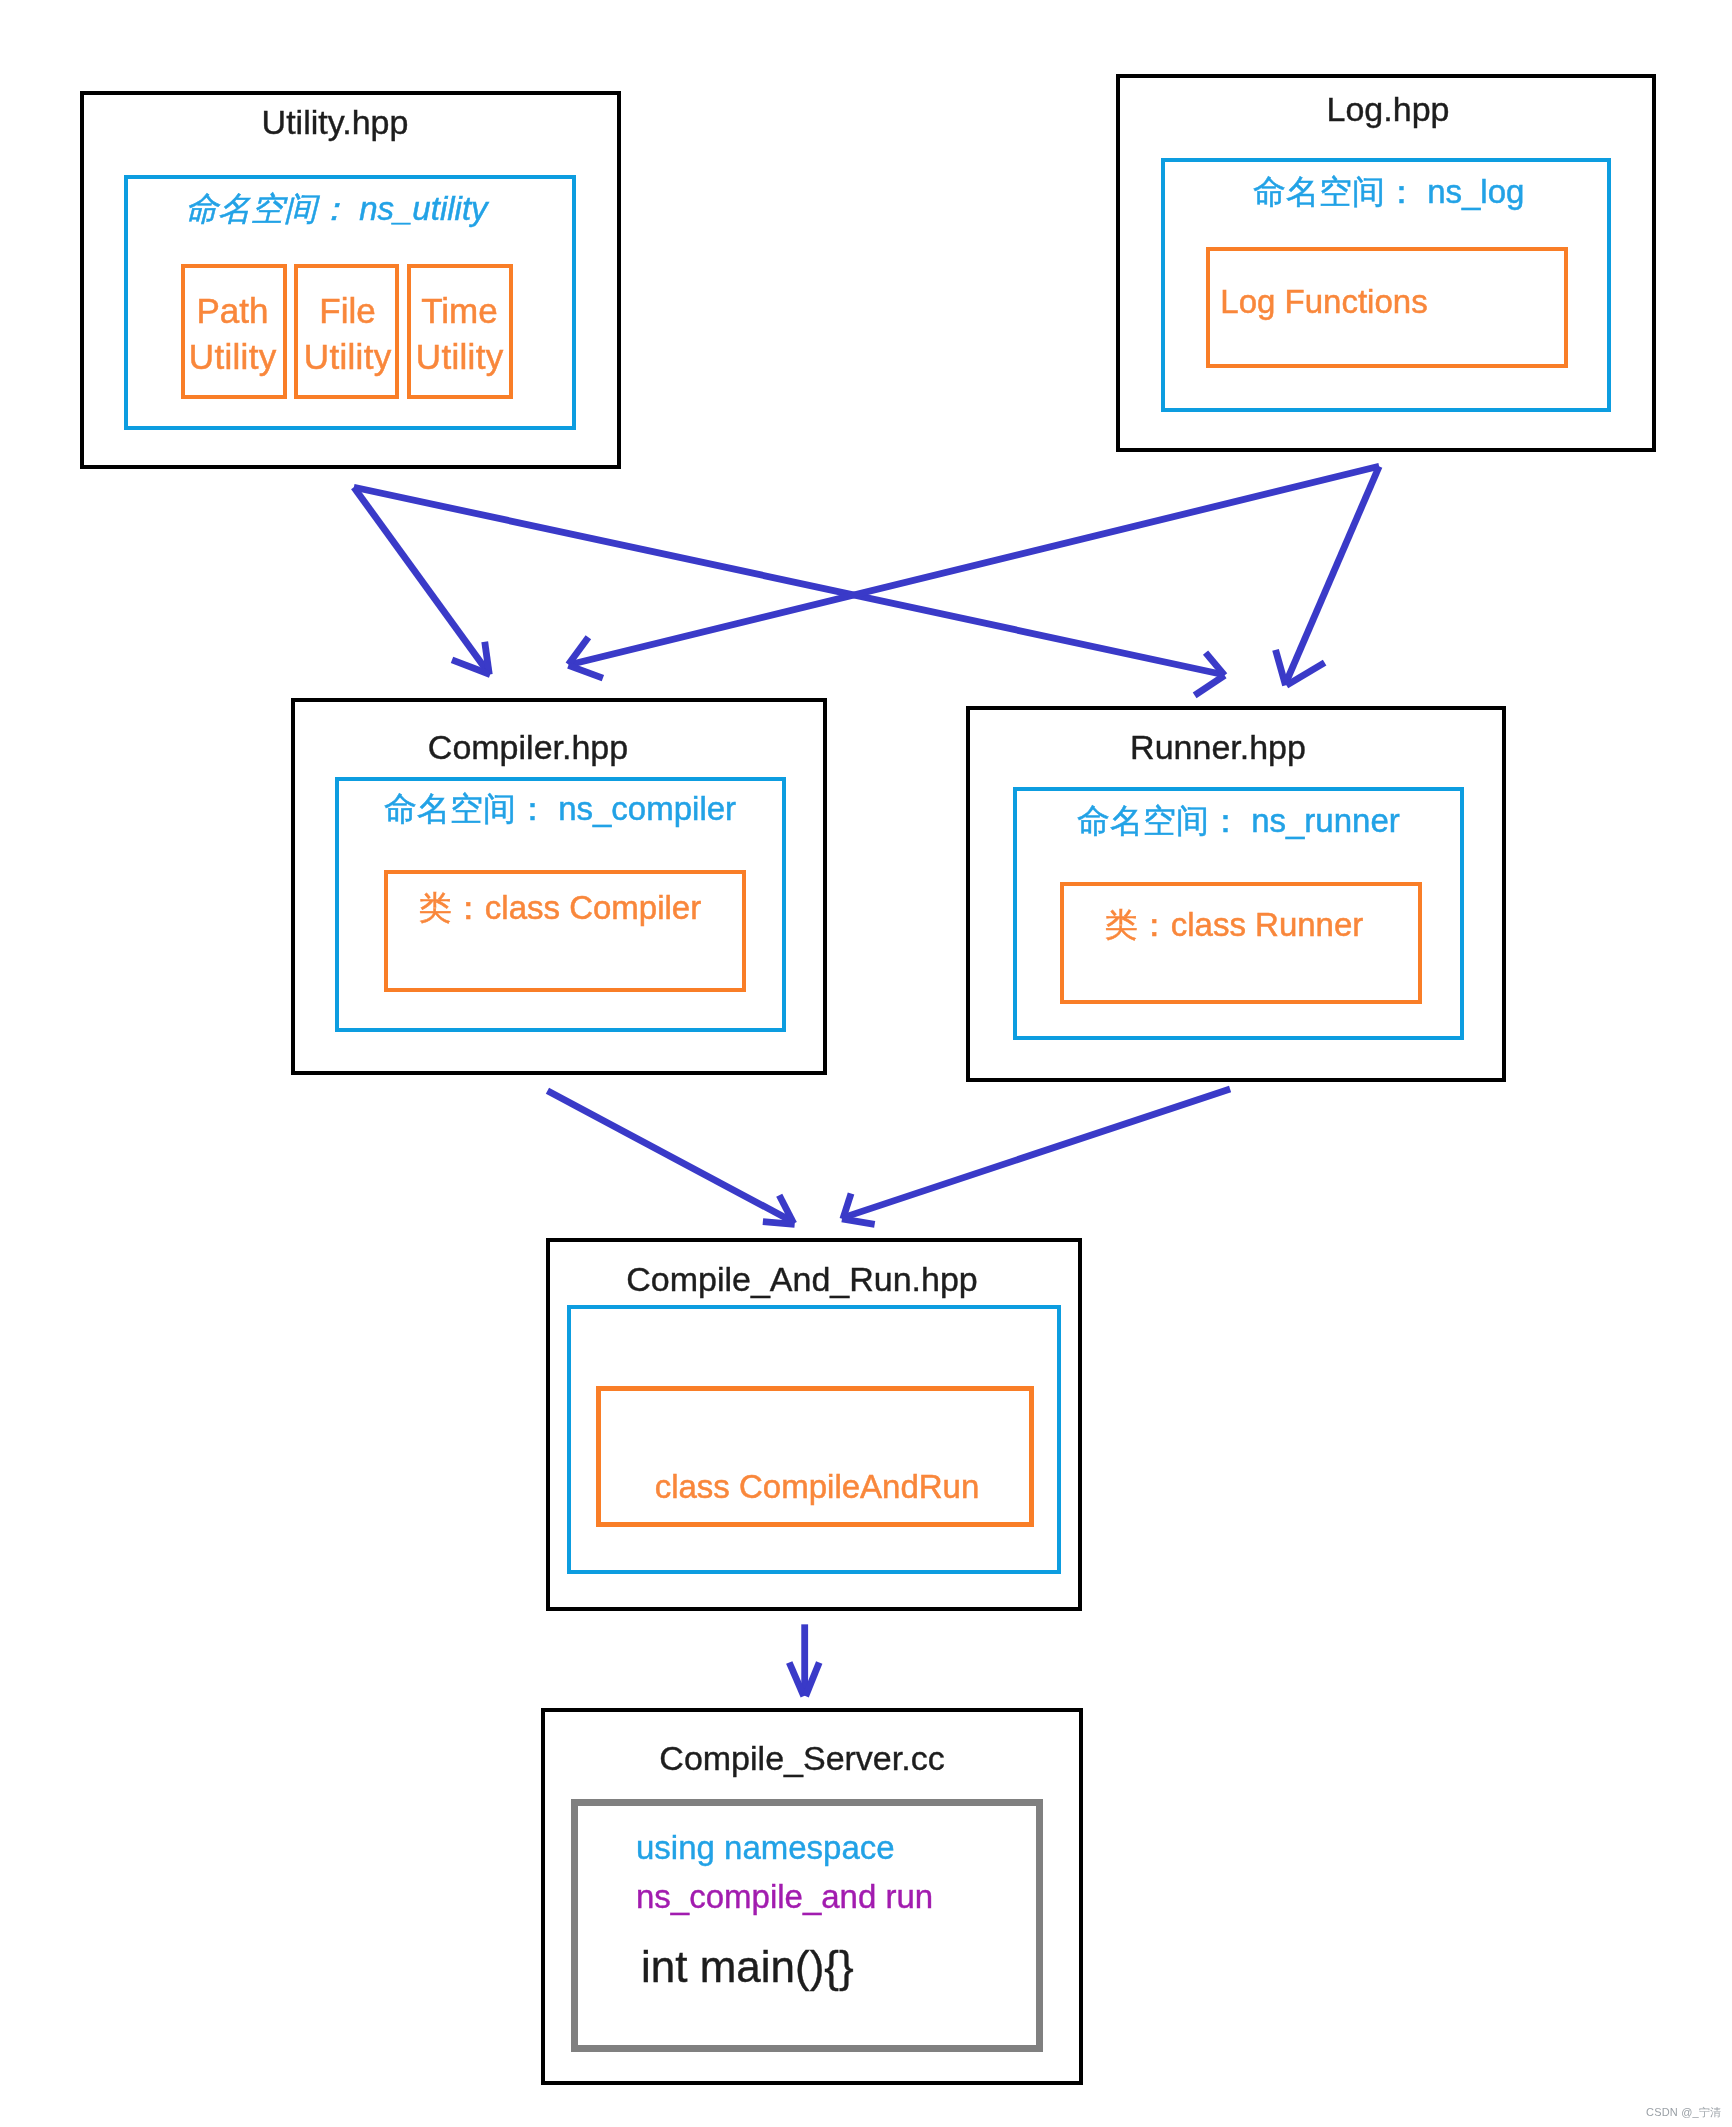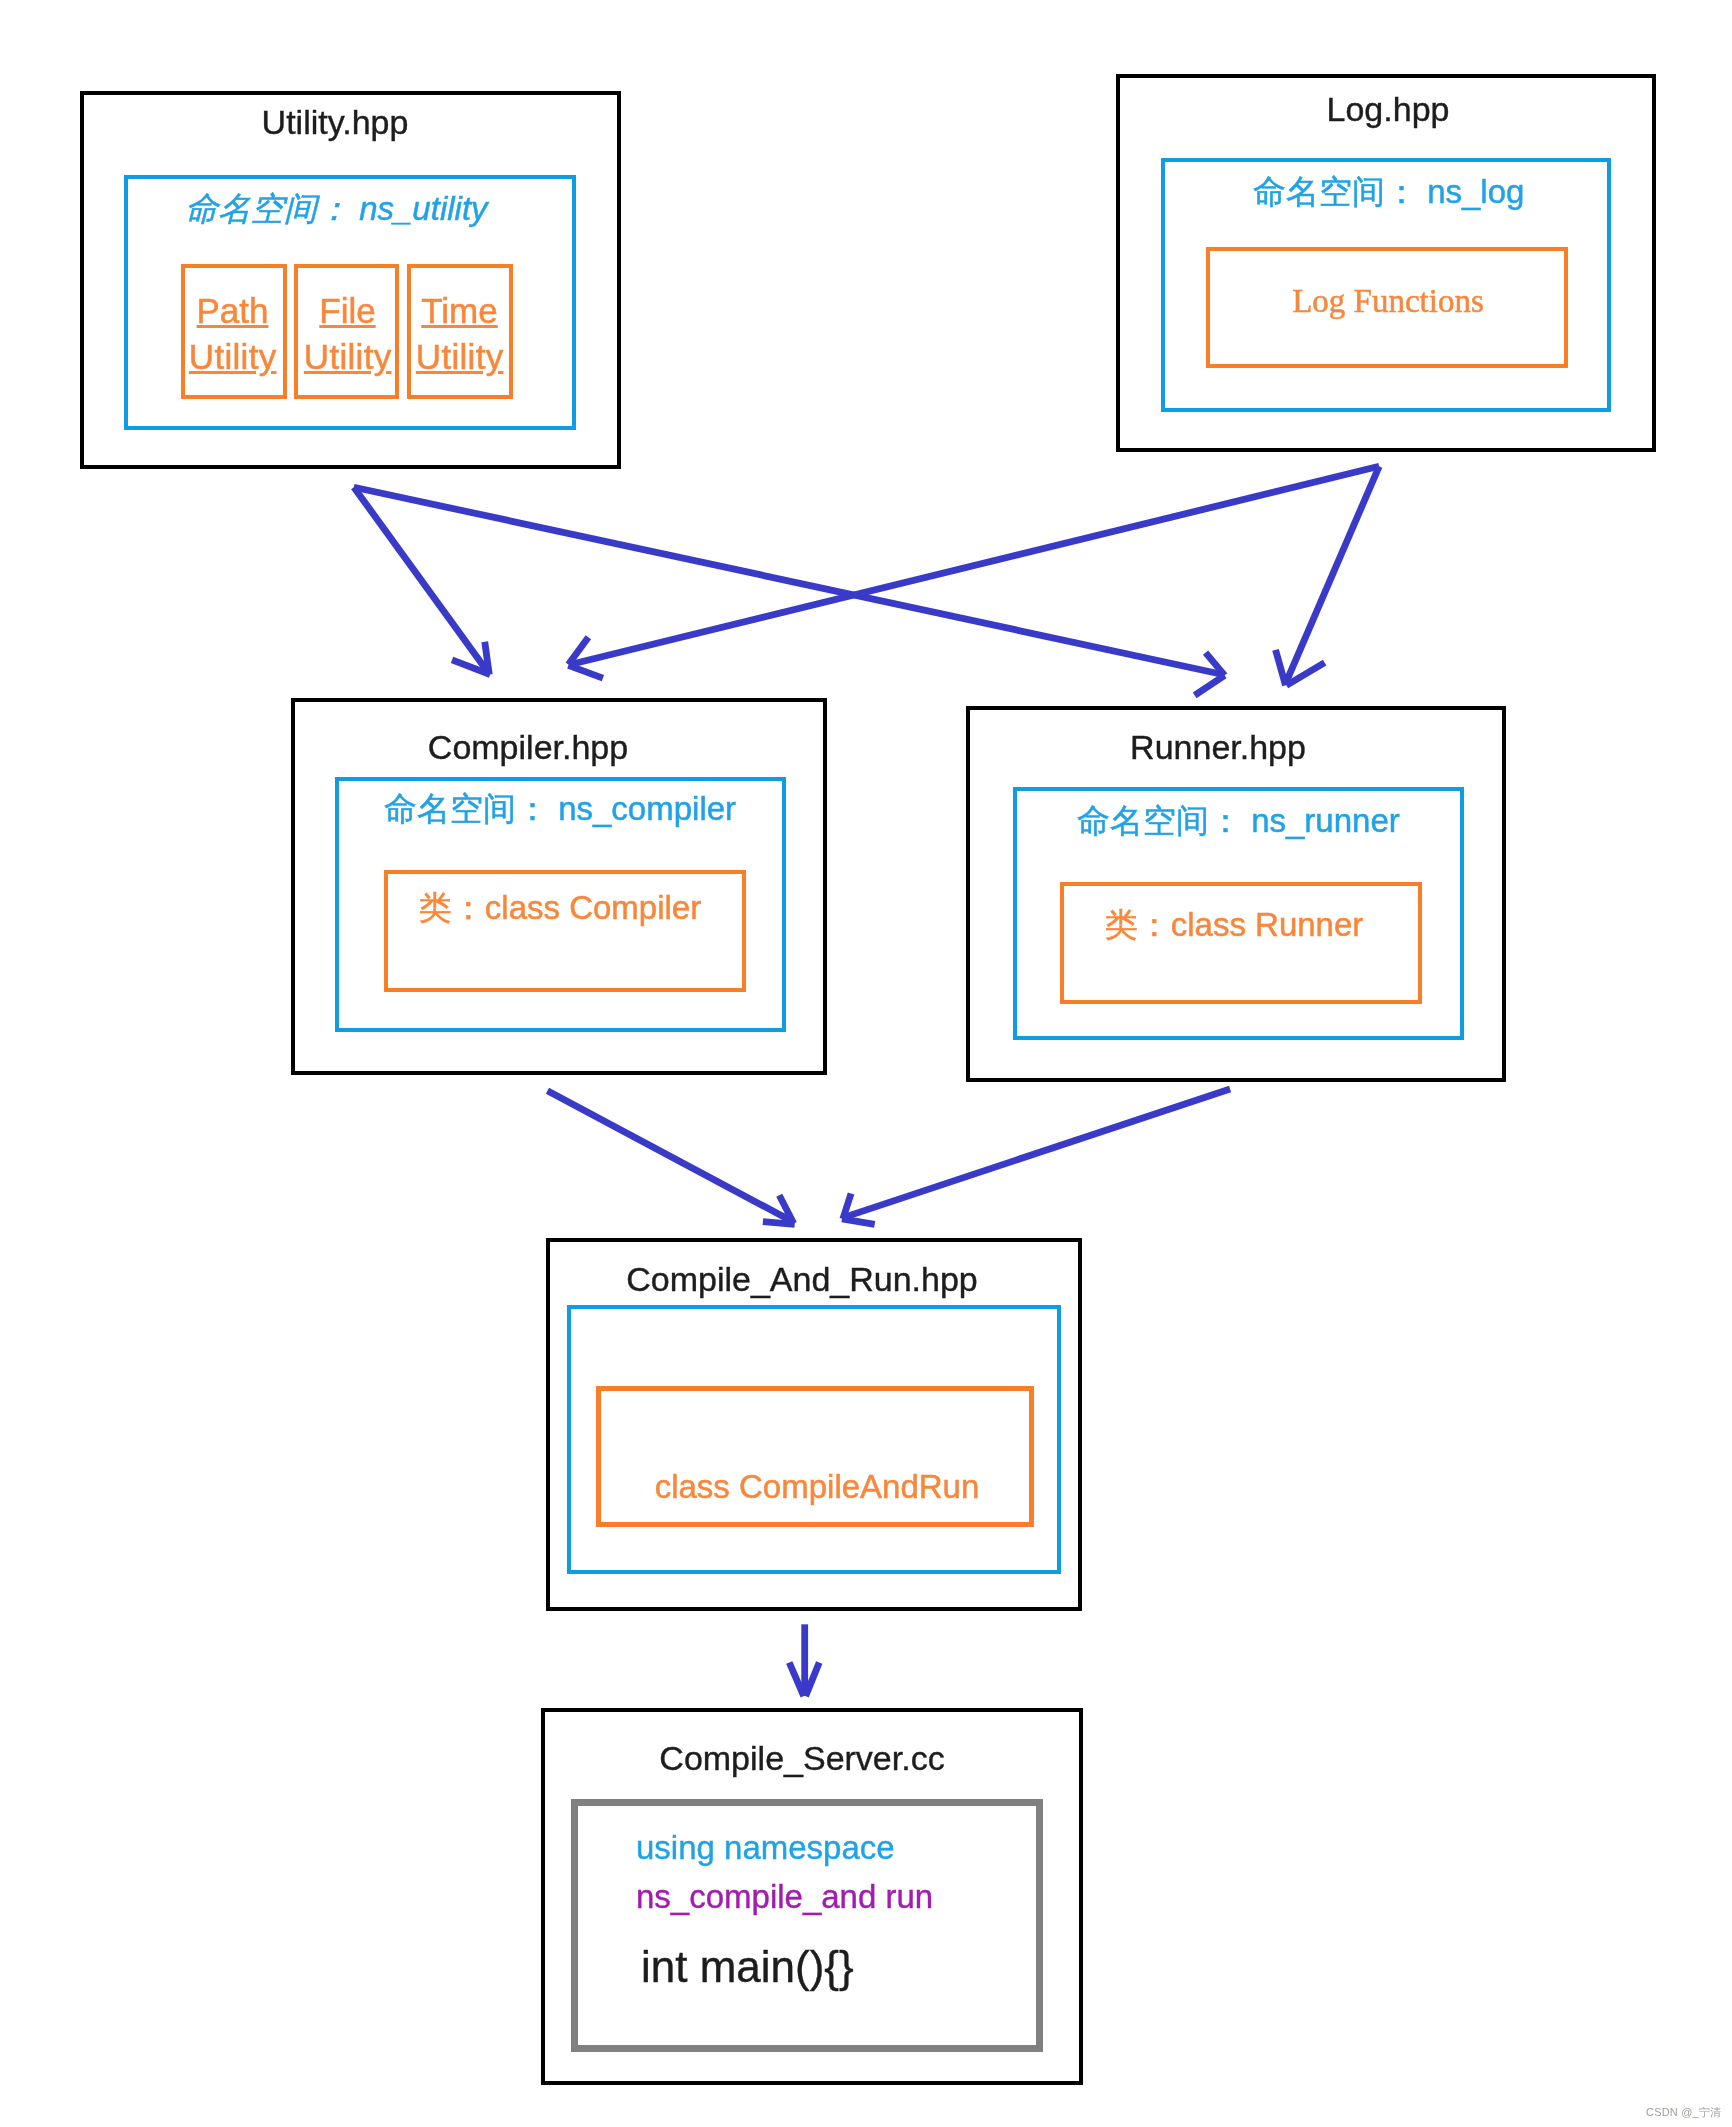--- a/index.html
+++ b/index.html
@@ -14,21 +14,21 @@
   .member-box{position:absolute;box-sizing:border-box;border:4.5px solid #f97e27;}
   .code-box{position:absolute;box-sizing:border-box;border:7.3px solid #808080;}
 
   .file-title{position:absolute;color:#1d1d1d;white-space:nowrap;
               text-align:center;line-height:1;font-size:34px;-webkit-text-stroke:0.4px #1d1d1d;}
   .ns-label{position:absolute;color:#22a2e6;white-space:nowrap;line-height:1;
             font-size:33px;-webkit-text-stroke:0.5px #22a2e6;}
   .member-label{position:absolute;color:#f9873b;line-height:1;text-align:center;
                 font-size:33px;white-space:nowrap;-webkit-text-stroke:0.5px #f9873b;}
   .stack-label{position:absolute;color:#f9873b;text-align:center;
-               font-size:35px;white-space:nowrap;line-height:1;text-decoration:underline;-webkit-text-stroke:0.5px #f9873b;}
+               font-size:35px;white-space:nowrap;line-height:1;-webkit-text-stroke:0.5px #f9873b;}
   .code-line{position:absolute;white-space:nowrap;line-height:1;font-size:33px;-webkit-text-stroke:0.4px;}
 
   svg#arrow-layer{position:absolute;left:0;top:0;width:1733px;height:2127px;}
   .wm{position:absolute;color:#9aa0a6;white-space:nowrap;line-height:1;font-size:11px;letter-spacing:0.2px;}
 </style>
 </head>
 <body>
 
 <div id="stage">
 
@@ -47,21 +47,21 @@
 
   <div class="member-box" style="left:407px;top:264px;width:106px;height:135px;"></div>
   <div class="stack-label" style="left:405px;top:293px;width:109px;">Time</div>
   <div class="stack-label" style="left:405px;top:339px;width:109px;letter-spacing:0.3px;text-indent:0.3px;">Utility</div>
 
   <div class="file-box" style="left:1116px;top:74px;width:540px;height:378px;"></div>
   <div class="file-title" style="left:1206px;top:92px;width:364px;">Log.hpp</div>
   <div class="ns-box" style="left:1161px;top:158px;width:450px;height:254px;"></div>
   <div class="ns-label" style="left:1253px;top:175px;">命名空间： ns_log</div>
   <div class="member-box" style="left:1206px;top:247px;width:362px;height:121px;"></div>
-  <div class="member-label" style="left:1206px;top:285px;width:364px;font-family:Liberation Serif, serif;">Log Functions</div>
+  <div class="member-label" style="left:1142px;top:285px;width:364px;">Log Functions</div>
 
   <div class="file-box" style="left:291px;top:698px;width:536px;height:377px;"></div>
   <div class="file-title" style="left:346px;top:730px;width:364px;">Compiler.hpp</div>
   <div class="ns-box" style="left:335px;top:777px;width:451px;height:255px;"></div>
   <div class="ns-label" style="left:384px;top:792px;">命名空间： ns_compiler</div>
   <div class="member-box" style="left:384px;top:870px;width:362px;height:122px;"></div>
   <div class="member-label" style="left:378px;top:891px;width:364px;">类：class Compiler</div>
 
   <div class="file-box" style="left:966px;top:706px;width:540px;height:376px;"></div>
   <div class="file-title" style="left:1036px;top:730px;width:364px;">Runner.hpp</div>

